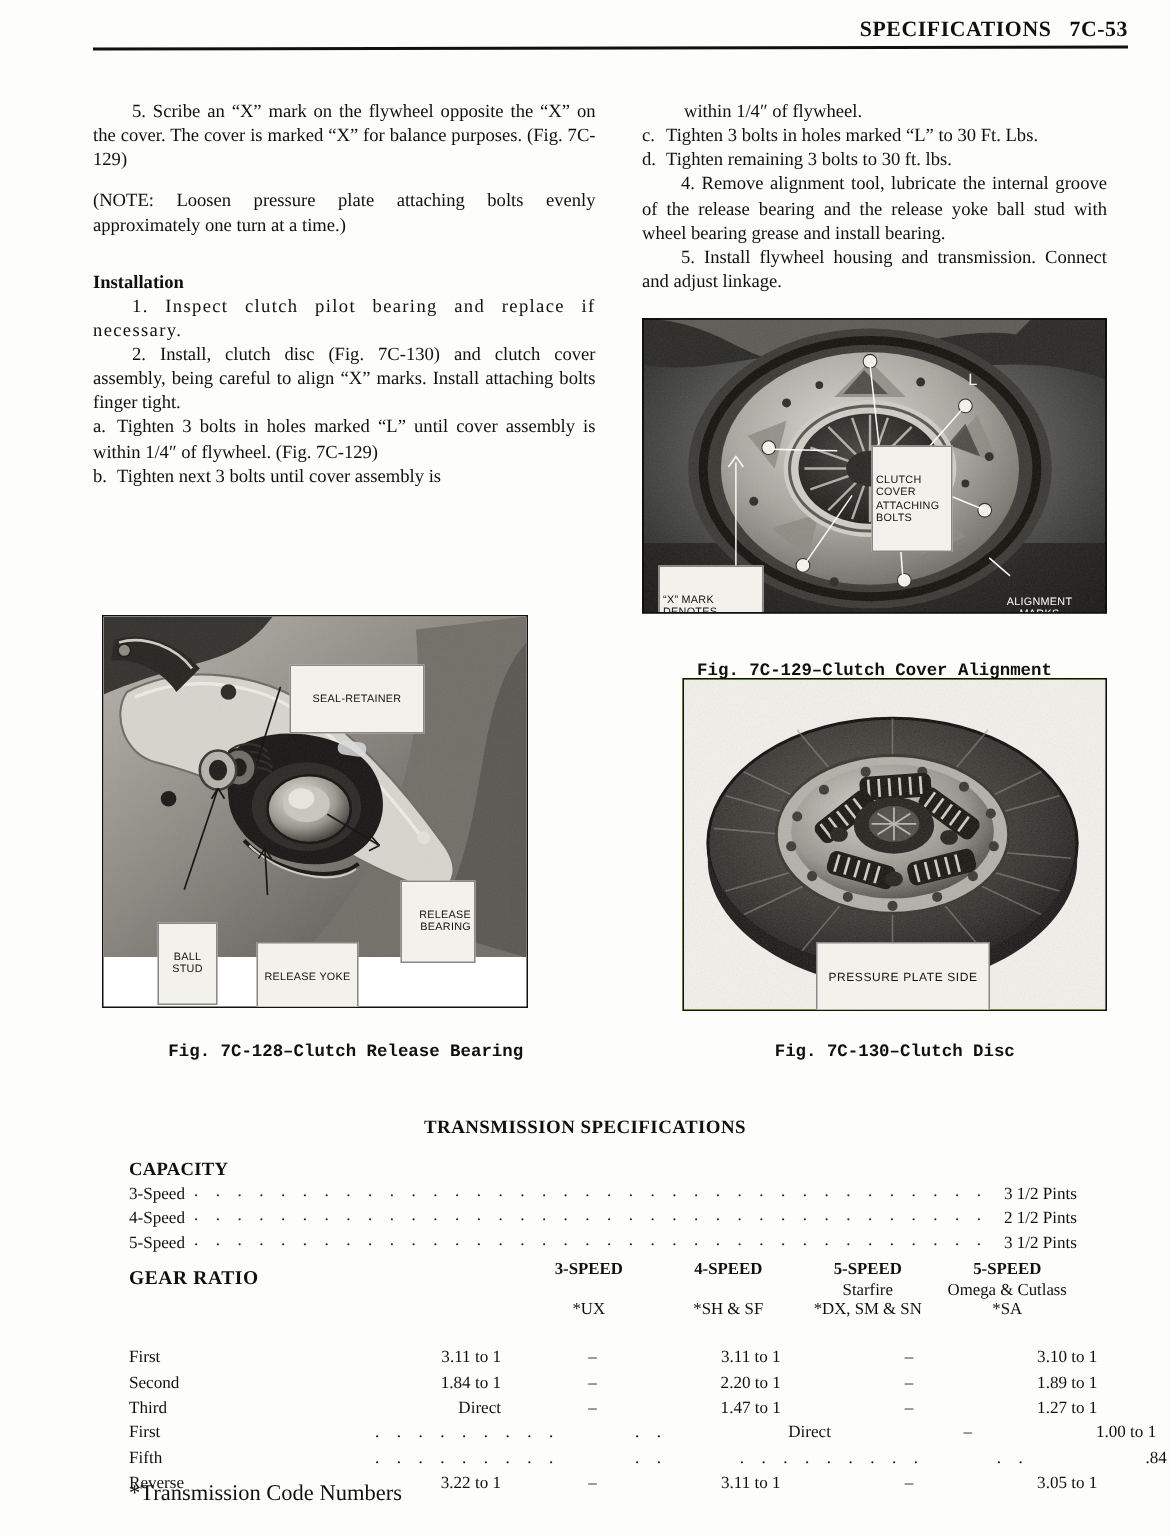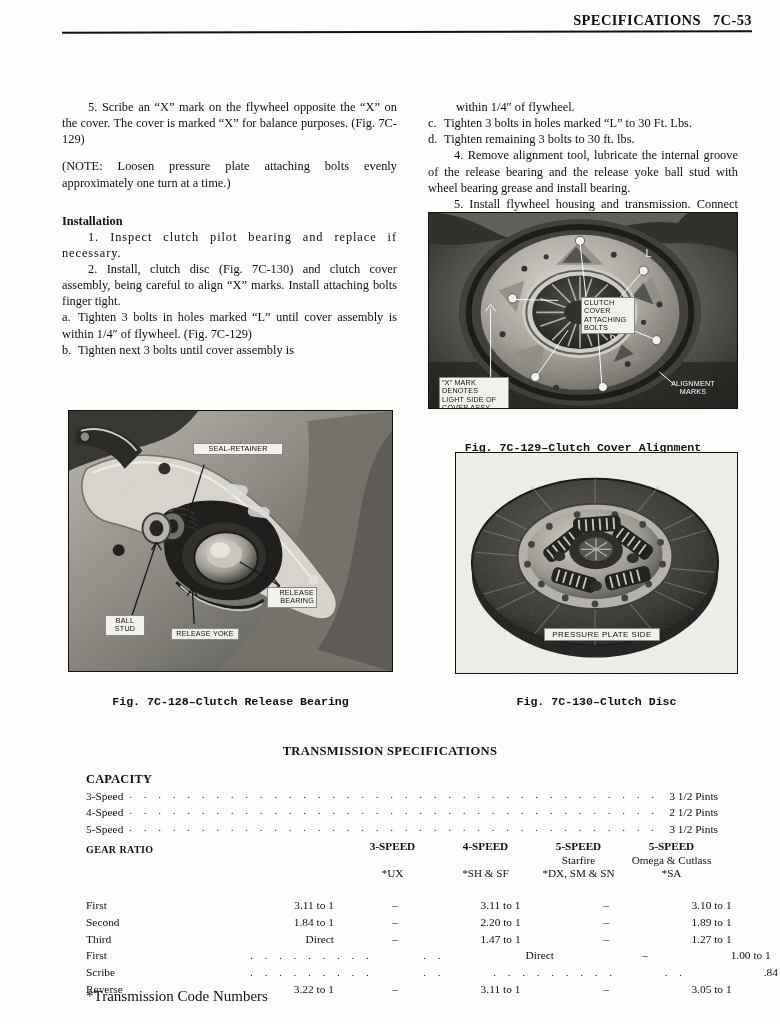--- a/index.html
+++ b/index.html
@@ -26,21 +26,21 @@
     border-top:2.2px solid #111;
     transform:rotate(-0.12deg);
   }
 
   
   .col{
     position:absolute;
     font-size:12.4px;
     line-height:1.30;
     text-align:justify;
-    -webkit-hyphens:none;hyphens:none;margin-top:33px;
+    -webkit-hyphens:none;hyphens:none;
   }
   .col.left{left:62px;top:66px;width:335px;}
   .col.right{left:428px;top:66px;width:310px;}
   .col p{margin:0 0 0 0;}
   .gap{height:11px;}
   .ind1{text-indent:26px;}
   .ind2{text-indent:0;margin-left:28px;}
   .ind2 .lt{display:inline-block;width:16px;}
   .sect{font-weight:bold;font-size:12.4px;margin:0;}
   .sp1{letter-spacing:.9px;}
@@ -57,36 +57,36 @@
     position:absolute;
     text-align:center;
     font-weight:bold;font-size:11.6px;
     font-family:Liberation Mono, monospace;
     margin-top:17px;
   }
 
   
   #fig129{left:428px;top:212px;width:310px;height:197px;}
   
-  #fig128{left:68px;top:410px;width:325px;height:262px;background:#fff;}
+  #fig128{left:68px;top:410px;width:284px;height:262px;background:#fff;}
   
   #fig130{left:455px;top:452px;width:283px;height:222px;background:#84cc16;}
 
   .cap129{left:428px;top:424px;width:310px;}
   .cap128{left:68px;top:678px;width:325px;}
   .cap130{left:455px;top:678px;width:283px;}
 
   
   .photo{position:absolute;inset:0;}
   .lbl{
     position:absolute;
     background:#f2f1ec;color:#111;
     font-family:"Liberation Sans", sans-serif;
     font-size:7.2px;letter-spacing:.2px;line-height:1.18;
-    padding:1px 2px;
+    padding:18px 2px;
     white-space:pre-line;
     border:.5px solid #888;
   }
 
   
   .spec-title{
     position:absolute;left:0;top:744px;width:780px;
     text-align:center;font-weight:bold;font-size:12.6px;letter-spacing:.3px;
   }
   .capacity-blk{position:absolute;left:86px;top:772px;width:632px;font-size:11.4px;}
@@ -95,21 +95,21 @@
   .dotrow .nm{flex:0 0 auto;}
   .dotrow .dots{
     flex:1 1 auto;overflow:hidden;white-space:nowrap;
     margin:0 3px 2px 6px;
     font-size:11.4px;letter-spacing:4.4px;color:#222;
     text-align:left;
   }
   .dotrow .val{flex:0 0 auto;text-align:right;}
 
   .gr-head{position:absolute;left:86px;top:840px;width:632px;}
-  .gr-title{position:absolute;left:0;top:4px;font-weight:bold;font-size:10px;letter-spacing:.4px;}
+  .gr-title{position:absolute;left:0;top:4px;font-weight:bold;font-size:13px;letter-spacing:.4px;}
   .gr-cols{position:absolute;left:260px;top:0;width:372px;display:flex;}
   .gr-cols .c{flex:1 1 0;text-align:center;font-size:11.2px;line-height:1.22;}
   .gr-cols .c .t1{font-weight:bold;}
   .gr-cols .c .t2{}
   .gr-cols .c .t3{}
 
   .gr-body{position:absolute;left:86px;top:896px;width:632px;font-size:11.4px;}
   .gr-row{display:flex;align-items:flex-end;line-height:1.30;white-space:nowrap;gap:48px;}
   .gr-row .nm{flex:0 0 62px;}
   .gr-row .dots{
@@ -577,21 +577,21 @@
         <span class="dots">. . . . . . . . . . . . . . . . . . . . . . . . . . . . . . . . . . . . . . . . . . . . . . . . . . . . . . . . . . . .</span>
         <span class="cell c1" style="letter-spacing: 4.4px;">. . . . . . . . .</span>
         <span style="flex: 0 0 22px; text-align: center; letter-spacing: 4.4px;">. .</span>
         <span class="cell">Direct</span>
         <span style="flex: 0 0 22px; text-align: center;">–</span>
         <span class="cell">1.00 to 1</span>
         <span style="flex: 0 0 22px; text-align: center;">–</span>
         <span class="cell">1.00 to 1</span>
       </div>
       <div class="gr-row">
-        <span class="nm">Scribe</span>
+        <span class="nm">Fifth</span>
         <span class="dots">. . . . . . . . . . . . . . . . . . . . . . . . . . . . . . . . . . . . . . . . . . . . . . . . . . . . . . . . . . . .</span>
         <span class="cell c1" style="letter-spacing: 4.4px;">. . . . . . . . .</span>
         <span style="flex: 0 0 22px; text-align: center; letter-spacing: 4.4px;">. .</span>
         <span class="cell" style="letter-spacing: 4.4px;">. . . . . . . . .</span>
         <span style="flex: 0 0 22px; text-align: center; letter-spacing: 4.4px;">. .</span>
         <span class="cell">.84 to 1</span>
         <span style="flex: 0 0 22px; text-align: center;">–</span>
         <span class="cell">.80 to 1</span>
       </div>
       <div class="gr-row">

